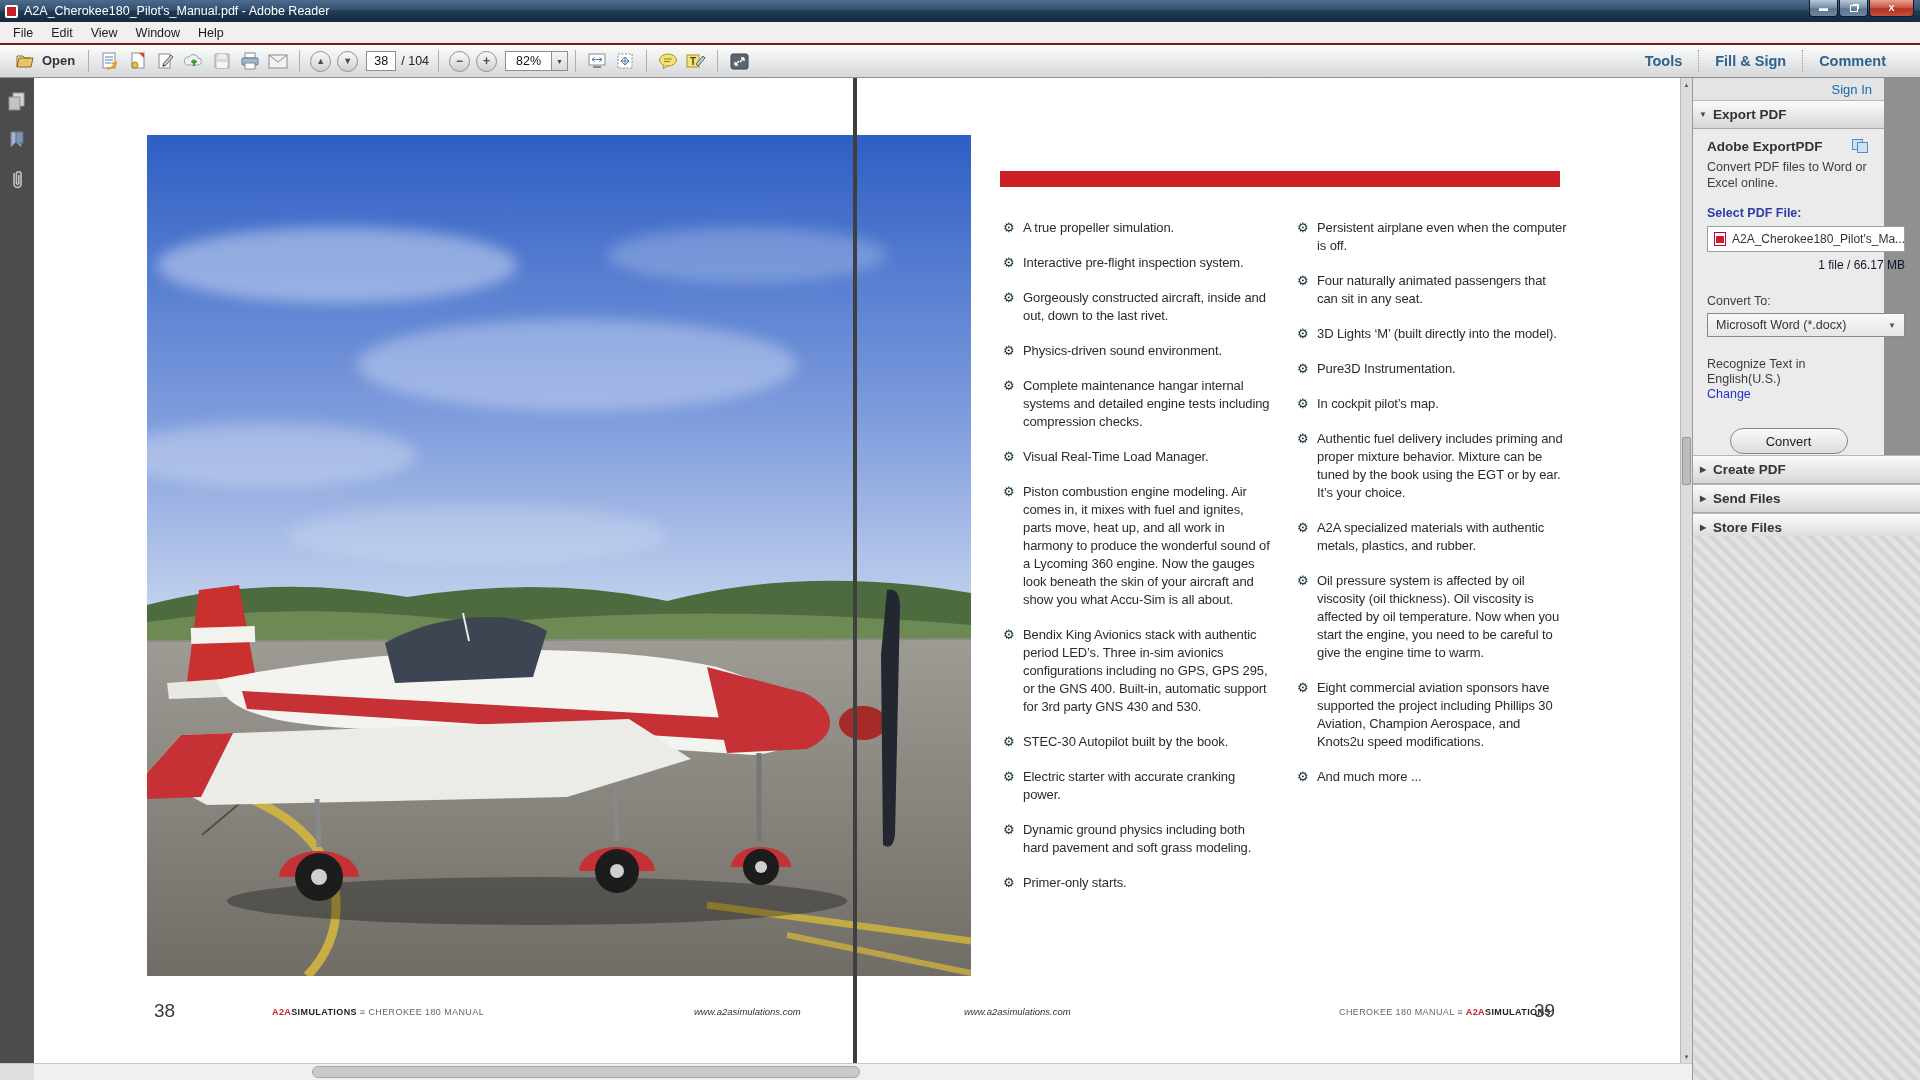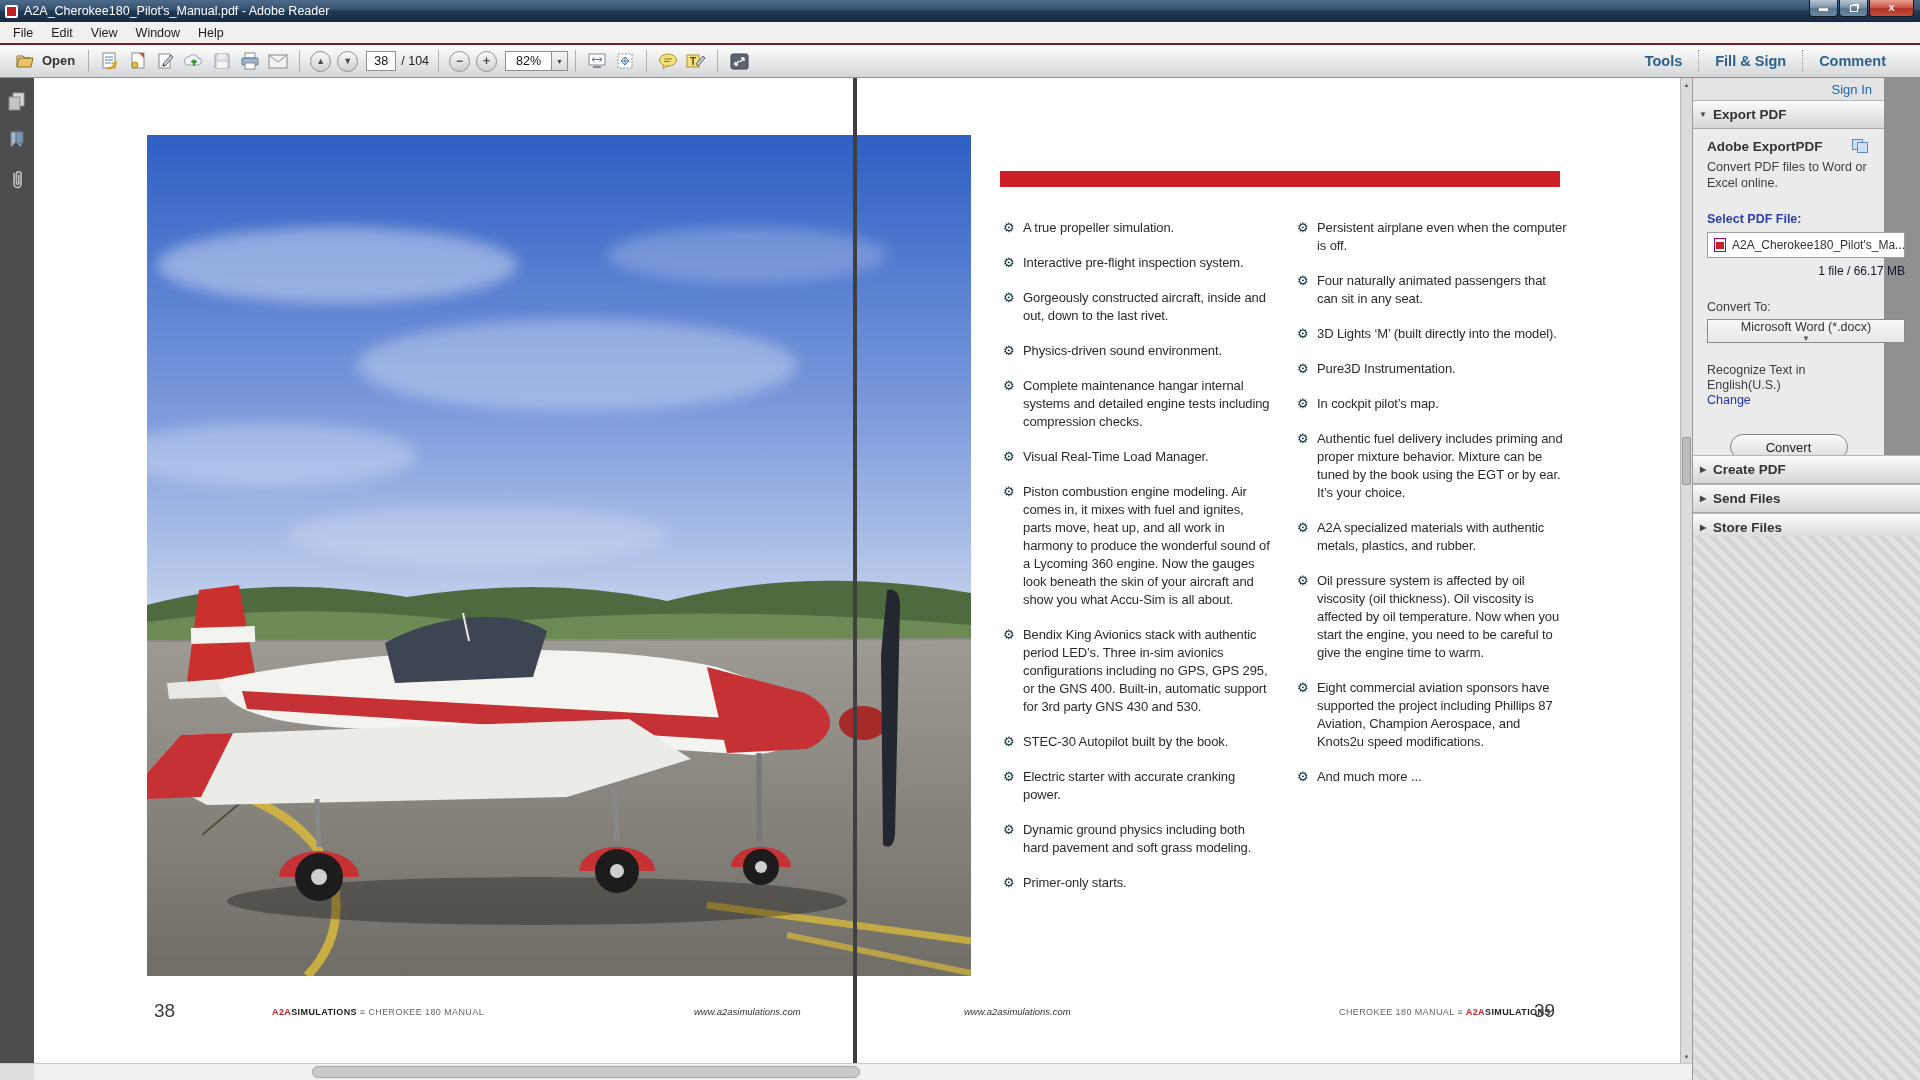--- a/index.html
+++ b/index.html
@@ -92,29 +92,29 @@
   .phead { height:29px; background:linear-gradient(#fbfbfb,#d6d6d6); border-top:1px solid #b6b6b6; border-bottom:1px solid #a8a8a8;
     display:flex; align-items:center; font-size:13.5px; font-weight:bold; color:#333; }
   .phead .tri { font-size:8px; color:#444; width:20px; text-align:center; }
   .pbody { padding:10px 14px 0 14px; font-size:12.5px; color:#3d3d3d; }
   .pb-row1 { display:flex; justify-content:space-between; align-items:center; }
   .pb-app { font-weight:bold; font-size:13.5px; color:#333; }
   .exp-ico { width:18px; height:15px; position:relative; }
   .exp-ico i { position:absolute; width:11px; height:11px; background:#cfe0f2; border:1px solid #5b8cc0; }
   .exp-ico i:first-child { left:0; top:0; } .exp-ico i:last-child { left:5px; top:3px; }
   .pb-desc { margin-top:5px; line-height:16px; width:185px; }
-  .pb-select { margin-top:21px; color:#2e3ea8; font-weight:bold; }
+  .pb-select { margin-top:15px; color:#2e3ea8; font-weight:bold; }
   .filebox { margin-top:6px; width:198px; height:26px; background:#fff; border:1px solid #a0a0a0;
     display:flex; align-items:center; padding:0 6px; gap:6px; font-size:12px; color:#333; }
   .pdfico { width:12px; height:14px; background:#fff; border:1px solid #b05; position:relative; flex:0 0 12px; }
   .pdfico::after { content:""; position:absolute; left:1px; top:3px; width:8px; height:7px; background:#c42127; }
   .fileinfo { margin-top:6px; text-align:right; width:198px; font-size:12px; color:#0f172a; }
   .pb-convertto { margin-top:22px; }
   .dropdown { margin-top:5px; width:198px; height:24px; border:1px solid #8a8a8a; background:linear-gradient(#f8f8f8,#e6e6e6);
-    display:flex; align-items:center; justify-content:space-between; padding:0 8px; font-size:12.5px; color:#333;flex-direction:column; }
+    display:flex; align-items:center; justify-content:space-between; padding:0 8px; font-size:12.5px; color:#333; }
   .dropdown .caret { font-size:8px; color:#555; }
   .pb-recognize { margin-top:20px; line-height:15px; }
   .pb-change { color:#2233cc; }
   .convert-wrap { margin-top:26px; display:flex; justify-content:center; }
   .convert-btn { width:118px; height:26px; border:1px solid #888; background:linear-gradient(#fafafa,#dcdcdc);
     font-size:13px; color:#222; display:flex; align-items:center; justify-content:center; border-radius:13px; }
   .hatch { position:absolute; left:0; top:458px; width:227px; height:544px;
     background:repeating-linear-gradient(45deg,#e3e3e3 0 5px,#d5d5d5 5px 10px); }
   .pheads-bottom { position:absolute; left:0; width:227px; }
 
@@ -432,21 +432,21 @@
         <div class="feature-item">
           <span class="gear">⚙</span>
           <span class="ftext">A2A specialized materials with authentic metals, plastics, and rubber.</span>
         </div>
         <div class="feature-item">
           <span class="gear">⚙</span>
           <span class="ftext">Oil pressure system is affected by oil viscosity (oil thickness). Oil viscosity is affected by oil temperature. Now when you start the engine, you need to be careful to give the engine time to warm.</span>
         </div>
         <div class="feature-item">
           <span class="gear">⚙</span>
-          <span class="ftext">Eight commercial aviation sponsors have supported the project including Phillips 87 Aviation, Champion Aerospace, and Knots2u speed modifications.</span>
+          <span class="ftext">Eight commercial aviation sponsors have supported the project including Phillips 30 Aviation, Champion Aerospace, and Knots2u speed modifications.</span>
         </div>
         <div class="feature-item">
           <span class="gear">⚙</span>
           <span class="ftext">And much more ...</span>
         </div>
       </div>
 
     <div class="abs page-divider"></div>
 
     <div class="abs footer-row">

